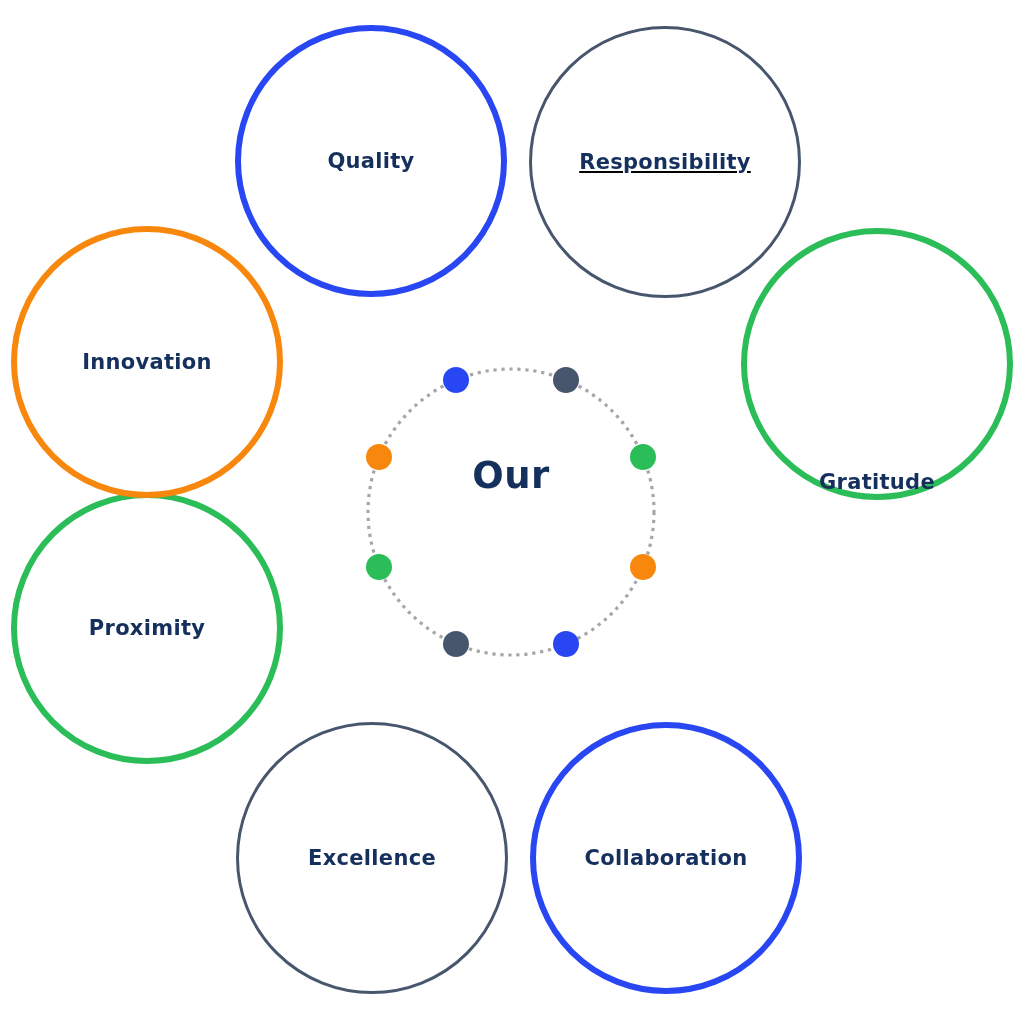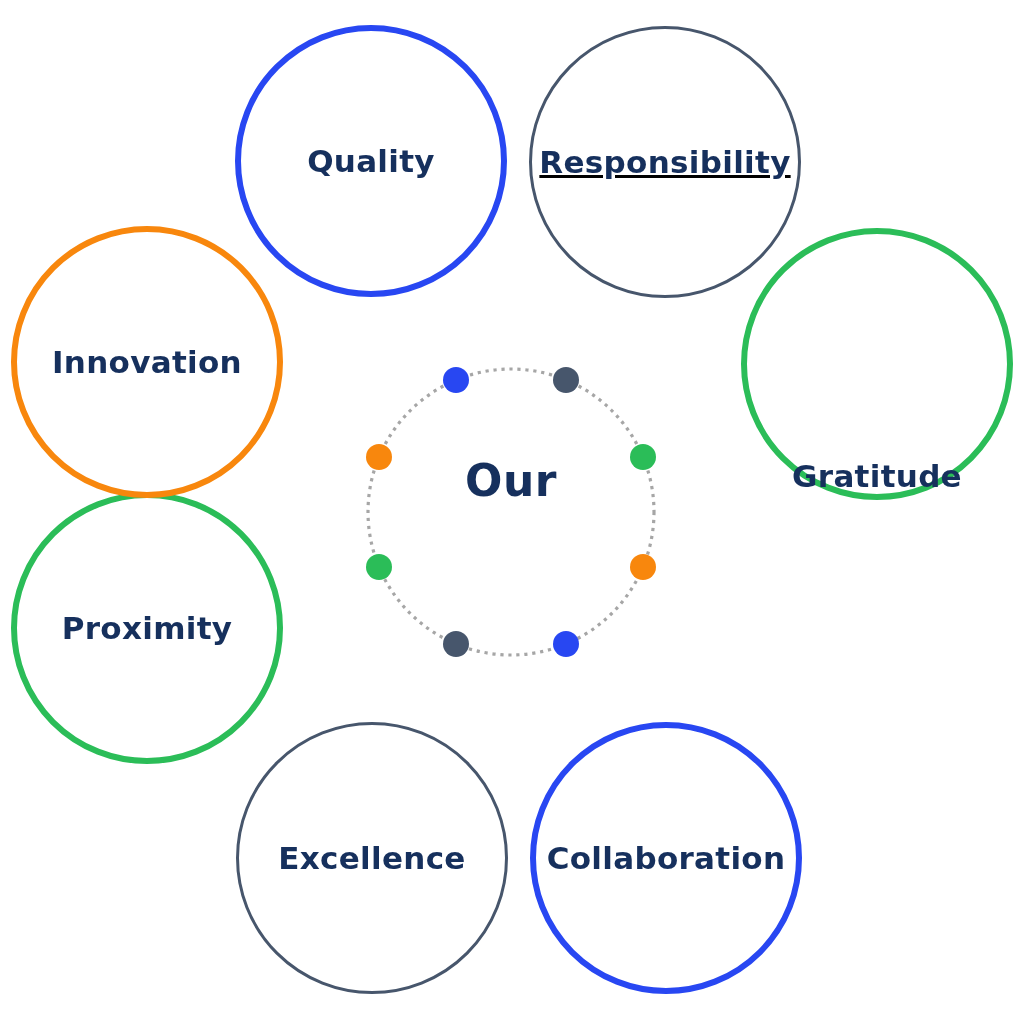--- a/index.html
+++ b/index.html
@@ -22,21 +22,21 @@
     box-sizing: border-box;
     border-radius: 50%;
     border: 6px solid #000;
     display: flex;
     align-items: center;
     justify-content: center;
   }
   .value-circle.thin { border-width: 3.5px; }
   .value-label {
     font-weight: bold;
-    font-size: 31px;
+    font-size: 21px;
     letter-spacing: 0.3px;
     color: var(--navy, #16305d);
     white-space: nowrap;
   }
   
   .pos-0 { left: 235px; top: 25px; }   
   .pos-1 { left: 529px; top: 26px; text-decoration: underline; }   
   .pos-2 { left: 741px; top: 228px; }  
   .pos-3 { left: 741px; top: 520px; }  
   .pos-4 { left: 530px; top: 722px; }  
@@ -68,21 +68,21 @@
   .dotpos-6 { left: 366px; top: 554px; } 
   .dotpos-7 { left: 366px; top: 444px; } 
 
   .center-title {
     position: absolute;
     left: 361px;
     top: 455px;
     width: 300px;
     text-align: center;
     font-weight: bold;
-    font-size: 44px;
+    font-size: 37px;
     line-height: 1.16;
     letter-spacing: 0.5px;
     color: var(--navy, #16305d);
   }
   .center-title span { display: block; }
 </style>
 </head>
 <body>
 
 <div class="canvas">

